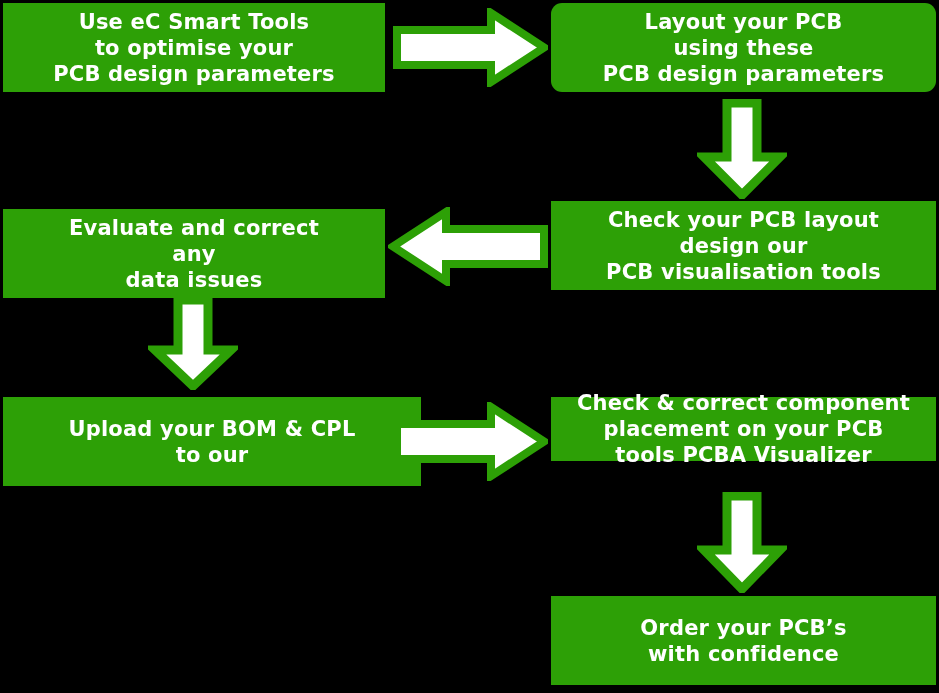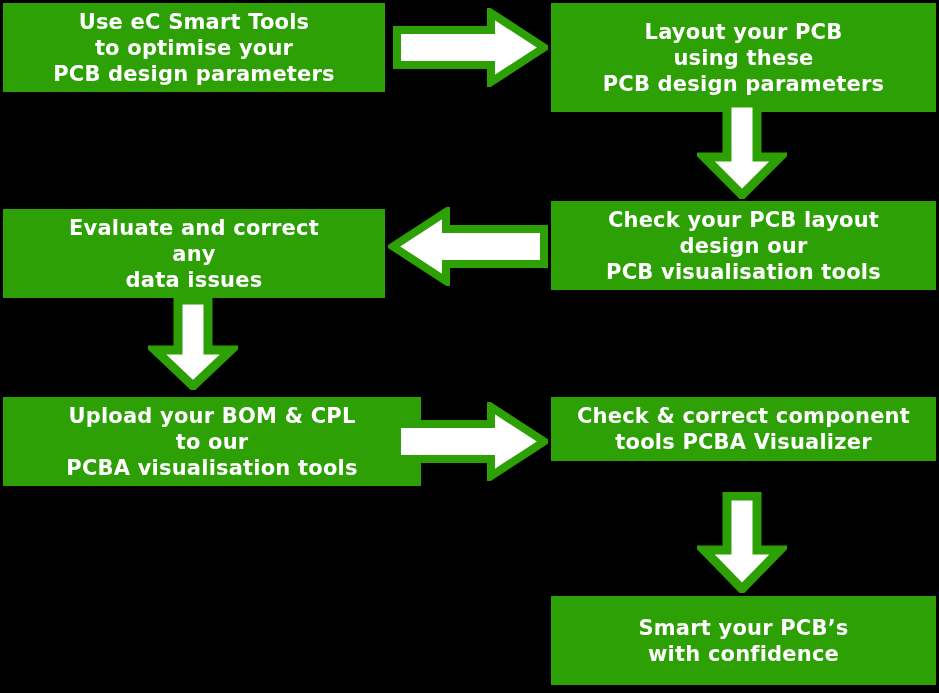--- a/index.html
+++ b/index.html
@@ -58,21 +58,21 @@
     <span class="line">to optimise your</span>
     <span class="line">PCB design parameters</span>
   </div>
 
   <div class="arrow" style="left:393px; top:8px; width:155px; height:79px;">
     <svg viewBox="0 0 155 79" preserveAspectRatio="none">
       <polygon points="4,22 98,22 98,5 151,39.5 98,74 98,57 4,57" fill="#ffffff" stroke="#2da006" stroke-width="8" stroke-linejoin="miter"></polygon>
     </svg>
   </div>
 
-  <div class="node" style="left:551px; top:3px; width:385px; height:109px;">
+  <div class="node" style="left:551px; top:3px; width:385px; height:89px;border-radius:11px;">
     <span class="line">Layout your PCB</span>
     <span class="line">using these</span>
     <span class="line">PCB design parameters</span>
   </div>
 
   <div class="arrow" style="left:697px; top:99px; width:90px; height:100px;">
     <svg viewBox="0 0 90 100" preserveAspectRatio="none">
       <polygon points="30,4 60,4 60,58 83,58 45,96 7,58 30,58" fill="#ffffff" stroke="#2da006" stroke-width="9" stroke-linejoin="miter"></polygon>
     </svg>
   </div>
@@ -97,38 +97,38 @@
 
   <div class="arrow" style="left:148px; top:296px; width:90px; height:94px;">
     <svg viewBox="0 0 90 94" preserveAspectRatio="none">
       <polygon points="30,4 60,4 60,54 83,54 45,90 7,54 30,54" fill="#ffffff" stroke="#2da006" stroke-width="9" stroke-linejoin="miter"></polygon>
     </svg>
   </div>
 
   <div class="node" style="left:3px; top:397px; width:418px; height:89px;">
     <span class="line">Upload your BOM &amp; CPL</span>
     <span class="line">to our</span>
-    <span class="line">PCBA visualisation tools</span>
   </div>
 
   <div class="arrow" style="left:393px; top:402px; width:155px; height:79px;">
     <svg viewBox="0 0 155 79" preserveAspectRatio="none">
       <polygon points="4,22 98,22 98,5 151,39.5 98,74 98,57 4,57" fill="#ffffff" stroke="#2da006" stroke-width="8" stroke-linejoin="miter"></polygon>
     </svg>
   </div>
 
   <div class="node" style="left:551px; top:397px; width:385px; height:64px;">
     <span class="line">Check &amp; correct component</span>
+    <span class="line">placement on your PCB</span>
     <span class="line">tools PCBA Visualizer</span>
   </div>
 
   <div class="arrow" style="left:697px; top:492px; width:90px; height:101px;">
     <svg viewBox="0 0 90 101" preserveAspectRatio="none">
       <polygon points="30,4 60,4 60,58 83,58 45,97 7,58 30,58" fill="#ffffff" stroke="#2da006" stroke-width="9" stroke-linejoin="miter"></polygon>
     </svg>
   </div>
 
   <div class="node" style="left:551px; top:596px; width:385px; height:89px;">
-    <span class="line">Smart your PCB’s</span>
+    <span class="line">Order your PCB’s</span>
     <span class="line">with confidence</span>
   </div>
 
 </div>
 
 </body></html>

